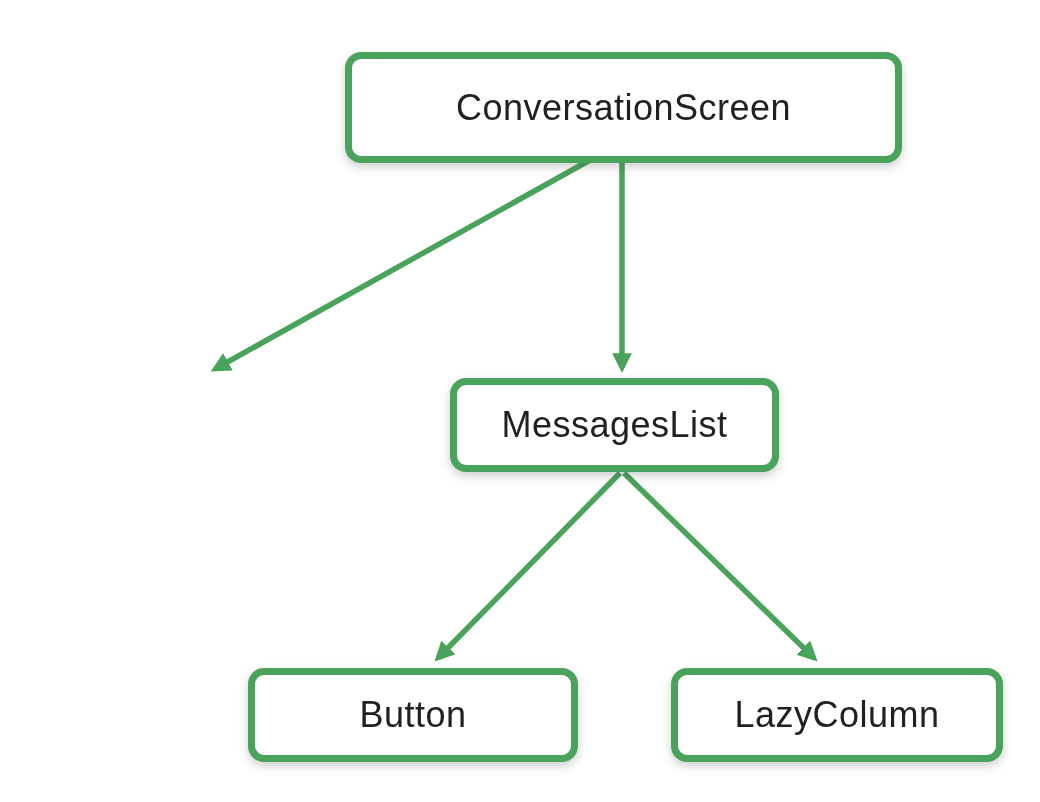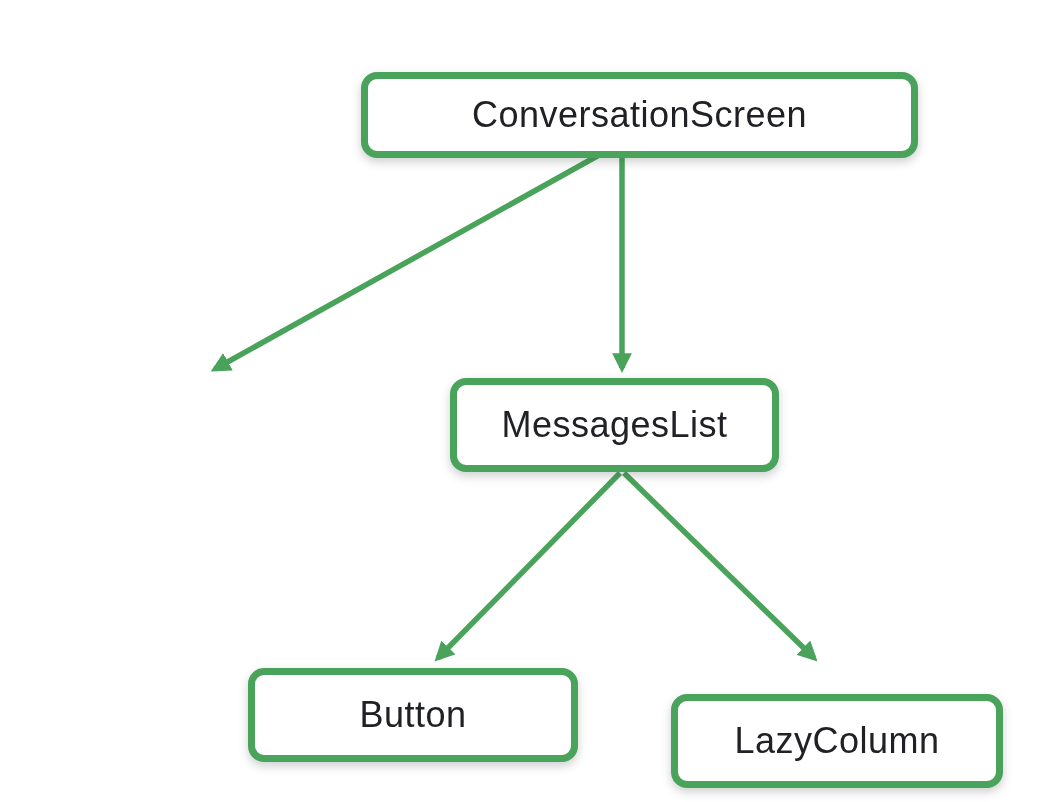--- a/index.html
+++ b/index.html
@@ -31,25 +31,25 @@
     border-radius: 16px;
     box-shadow: 0 4px 10px rgba(60,64,67,0.25);
     display: flex;
     align-items: center;
     justify-content: center;
     color: #202124;
     font-size: 36px;
     letter-spacing: 0.5px;
     white-space: nowrap;
   }
-  .node-conversation { left: 345px; top: 72px;  width: 557px; height: 86px; margin-left: 16px; }
+  .node-conversation { left: 345px; top: 52px;  width: 557px; height: 111px; }
   .node-userinput    { left: 56px;  top: 379px; width: 334px; height: 90px; }
   .node-messageslist { left: 450px; top: 378px; width: 329px; height: 94px; }
   .node-button       { left: 248px; top: 668px; width: 330px; height: 94px; }
-  .node-lazycolumn   { left: 671px; top: 694px; width: 332px; height: 94px; }
+  .node-lazycolumn   { left: 671px; top: 668px; width: 332px; height: 94px; }
 </style>
 </head>
 <body>
 
 <div class="canvas">
 
   <svg class="edges-layer" width="1040" height="802" viewBox="0 0 1040 802" xmlns="http://www.w3.org/2000/svg">
     <defs>
       <marker id="arrowhead" markerUnits="strokeWidth" markerWidth="3.6" markerHeight="3.6" viewBox="0 0 4 4" refX="3" refY="2" orient="auto">
         <path d="M0,0 L4,2 L0,4 Z" fill="#4aa35a"></path>

